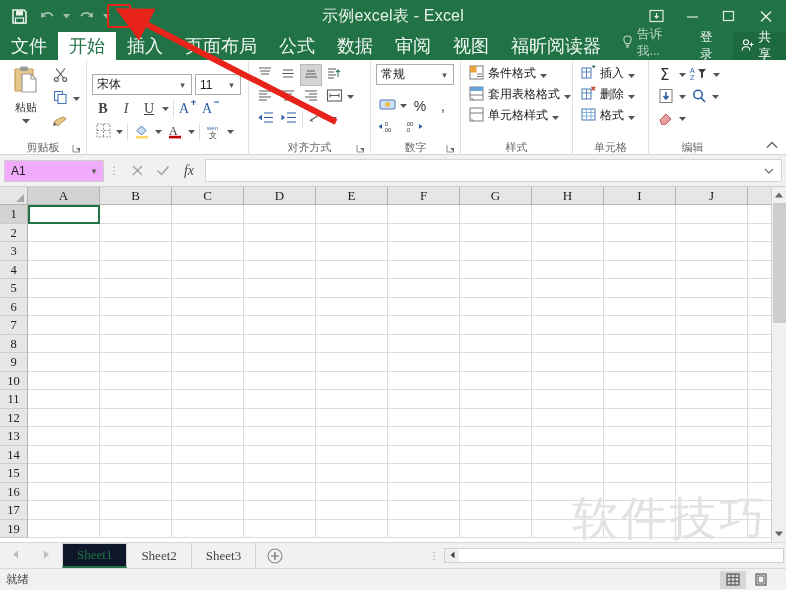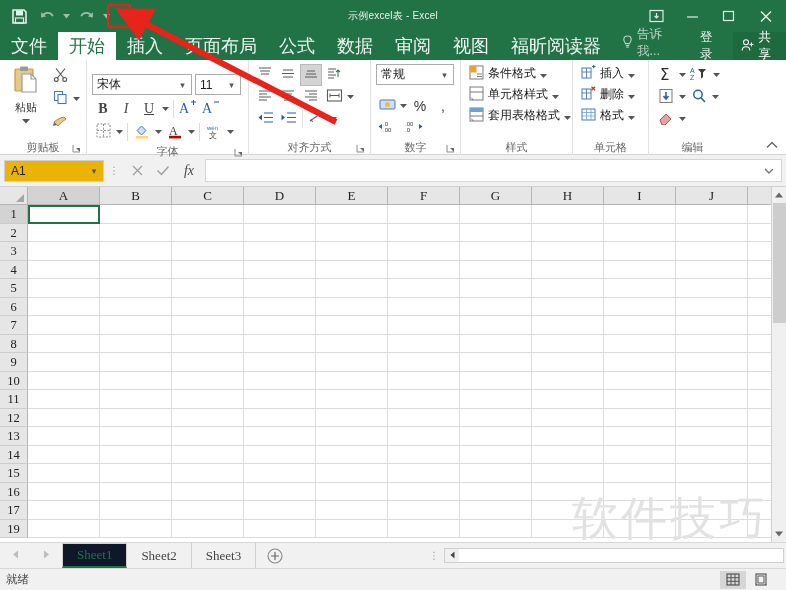--- a/index.html
+++ b/index.html
@@ -23,21 +23,21 @@
     color:#e8f0ea;
   }
   .qat-btn svg { display:block; }
   .qat-combo { display:flex; align-items:center; }
   .qat-caret { width:12px; height:24px; display:flex; align-items:center; justify-content:center; }
   .qat-caret svg { display:block; }
   .qat-more { position:relative; }
 
   .title-text {
     position:absolute; left:0; right:0; text-align:center;
-    color:#e9f2ec; font-size:10px; letter-spacing:.2px;
+    color:#e9f2ec; font-size:16px; letter-spacing:.2px;
   }
   .win-ctrls { margin-left:auto; display:flex; align-items:center; height:32px; }
   .win-btn {
     width:36px; height:32px; display:flex; align-items:center; justify-content:center;
     color:#dfeae2;
   }
   .win-btn.close { width:40px; }
 
   
   .tabbar {
@@ -104,21 +104,21 @@
     position:absolute; right:6px; bottom:2px; width:16px; height:14px;
     display:flex; align-items:center; justify-content:center; color:#666;
   }
 
   
   .fbar {
     flex:0 0 32px; height:32px; background:#f1f1f1; display:flex; align-items:center;
     padding:0 4px; gap:3px; border-bottom:1px solid #d0d0d0;
   }
   .namebox {
-    width:100px; height:22px; background:#eab308; border:1px solid #cfcfcf;
+    width:100px; height:22px; background:#f0abfc; border:1px solid #cfcfcf;
     display:flex; align-items:center; padding:0 2px 0 6px; font-size:12px; color:#222;
   }
   .namebox .nv { flex:1; }
   .namebox .nc { width:14px; text-align:center; color:#555; font-size:9px; }
   .fgrip { width:14px; text-align:center; color:#999; font-size:10px; letter-spacing:0; }
   .fbtns { display:flex; align-items:flex-end; gap:0px; height:22px; }
   .fbtn { width:26px; height:22px; display:flex; align-items:center; justify-content:center; color:#9a9a9a; }
   .fbtn.fx { color:#4a4a4a; font-style:italic; font-family:"Liberation Serif", serif; font-size:14px;}
   .finput {
     flex:1; height:23px; background:#fff; border:1px solid #d5d5d5;
@@ -478,29 +478,20 @@
                 </svg>
             </span>
           </div>
           <div class="caret">
             <svg width="7" height="4" viewBox="0 0 7 4">
                 <path d="M0 0h7L3.5 4z" fill="#555"></path>
               </svg>
           </div>
         </div>
       </div>
-      <div class="rgroup-label">
-        <span>字体</span>
-        <span class="dlg">
-          <svg width="9" height="9" viewBox="0 0 9 9">
-              <path d="M1 1v7h7" fill="none" stroke="#8a8a8a" stroke-width="1"></path>
-              <path d="M4 4h4v4z" fill="#6b6b6b"></path>
-            </svg>
-        </span>
-      </div>
     </div>
 
     <div class="rgroup" style="width:122px">
       <div class="rgroup-body" style="flex-direction:column;padding-top:4px">
         <div class="row">
           <div class="ibtn">
             <span>
               <svg width="16" height="15" viewBox="0 0 16 15">
                   <path d="M2 2h12M3 5h10M4 8h8" stroke="#5b5b5b" stroke-width="1.2"></path>
                 </svg>
@@ -679,41 +670,41 @@
           <span>
             <svg width="7" height="4" viewBox="0 0 7 4">
                 <path d="M0 0h7L3.5 4z" fill="#555"></path>
               </svg>
           </span>
         </div>
         <div class="wide-item">
           <span>
             <svg width="15" height="15" viewBox="0 0 15 15">
                 <rect x="1" y="1" width="13" height="13" fill="#fff" stroke="#7a7a7a" stroke-width="1"></rect>
+                <rect x="1" y="1" width="13" height="4" fill="#6ba3d8"></rect>
+                <path d="M1 9h13" stroke="#7a7a7a" stroke-width="1"></path>
                 <path d="M2 11l3 3-2-.5z" fill="#3a78b8"></path>
-                <path d="M1 6h13" stroke="#7a7a7a" stroke-width="1"></path>
-              </svg>
-          </span>
-          <span class="lbl">单元格样式</span>
+              </svg>
+          </span>
+          <span class="lbl">套用表格格式</span>
           <span>
             <svg width="7" height="4" viewBox="0 0 7 4">
                 <path d="M0 0h7L3.5 4z" fill="#555"></path>
               </svg>
           </span>
         </div>
         <div class="wide-item">
           <span>
             <svg width="15" height="15" viewBox="0 0 15 15">
                 <rect x="1" y="1" width="13" height="13" fill="#fff" stroke="#7a7a7a" stroke-width="1"></rect>
-                <rect x="1" y="1" width="13" height="4" fill="#6ba3d8"></rect>
-                <path d="M1 9h13" stroke="#7a7a7a" stroke-width="1"></path>
                 <path d="M2 11l3 3-2-.5z" fill="#3a78b8"></path>
-              </svg>
-          </span>
-          <span class="lbl">套用表格格式</span>
+                <path d="M1 6h13" stroke="#7a7a7a" stroke-width="1"></path>
+              </svg>
+          </span>
+          <span class="lbl">单元格样式</span>
           <span>
             <svg width="7" height="4" viewBox="0 0 7 4">
                 <path d="M0 0h7L3.5 4z" fill="#555"></path>
               </svg>
           </span>
         </div>
       </div>
       <div class="rgroup-label">
         <span>样式</span>
       </div>

